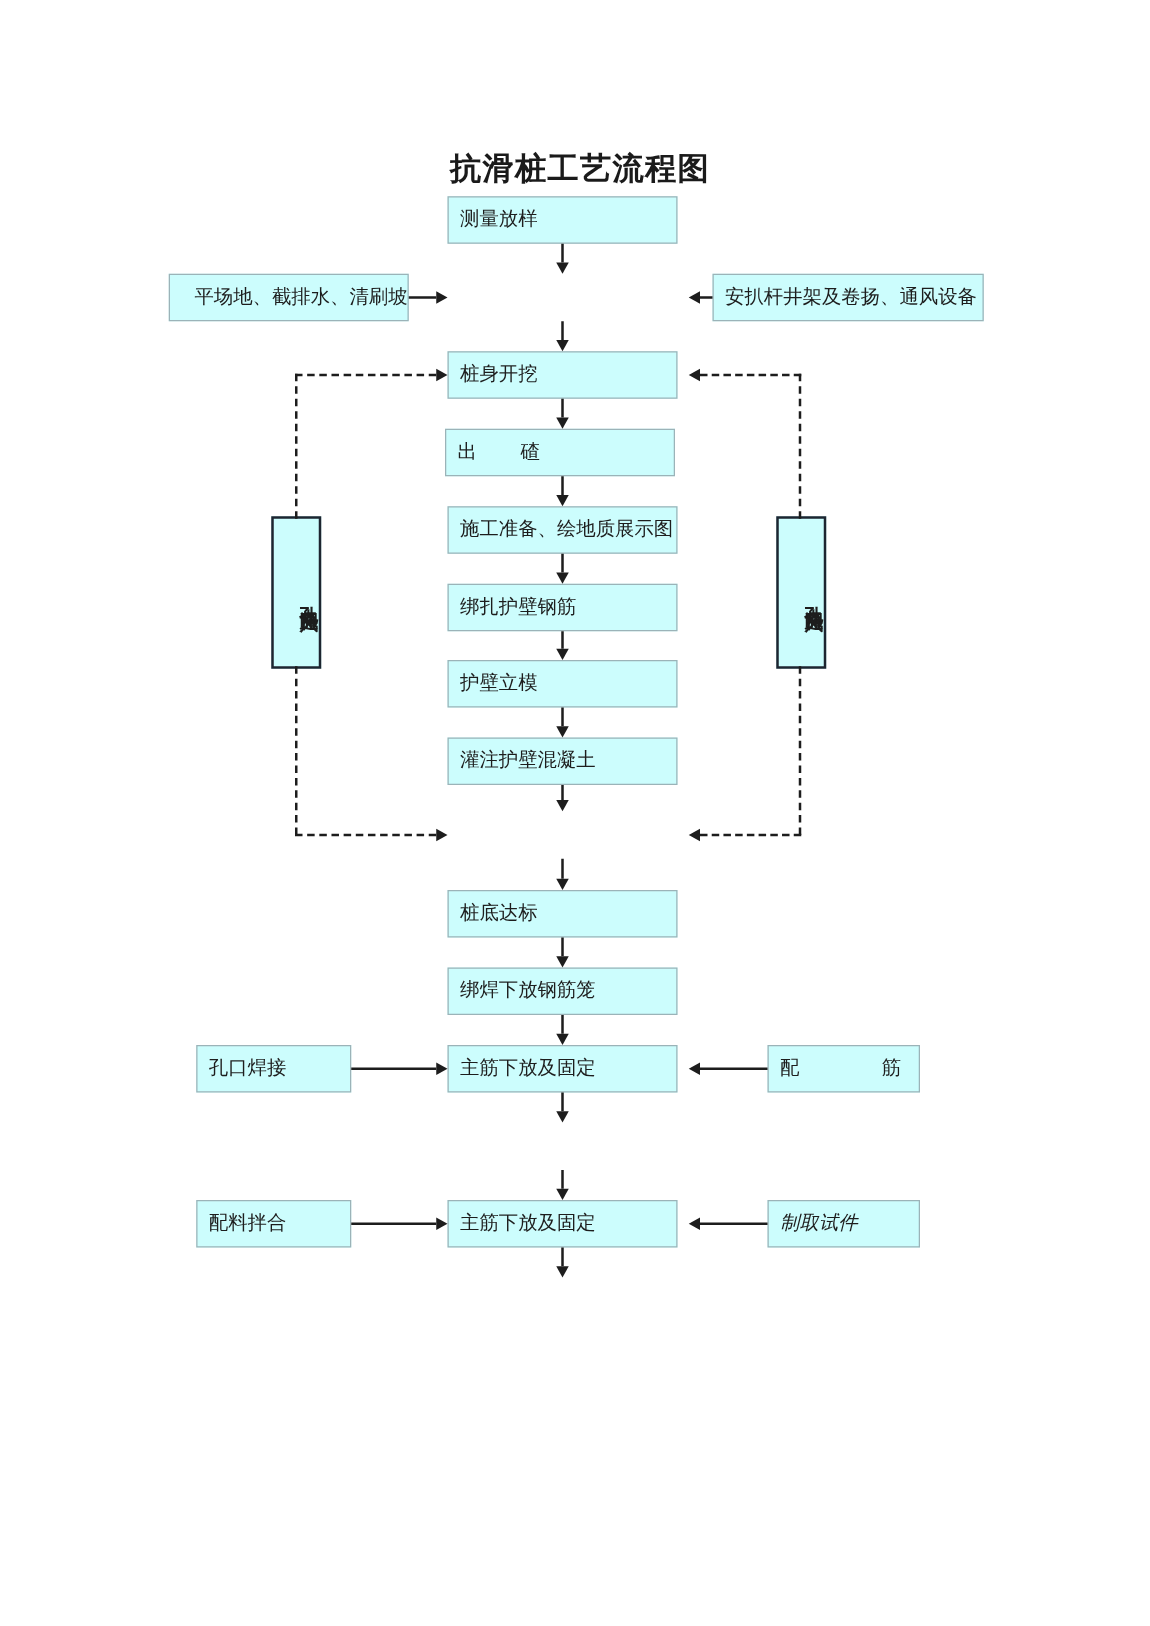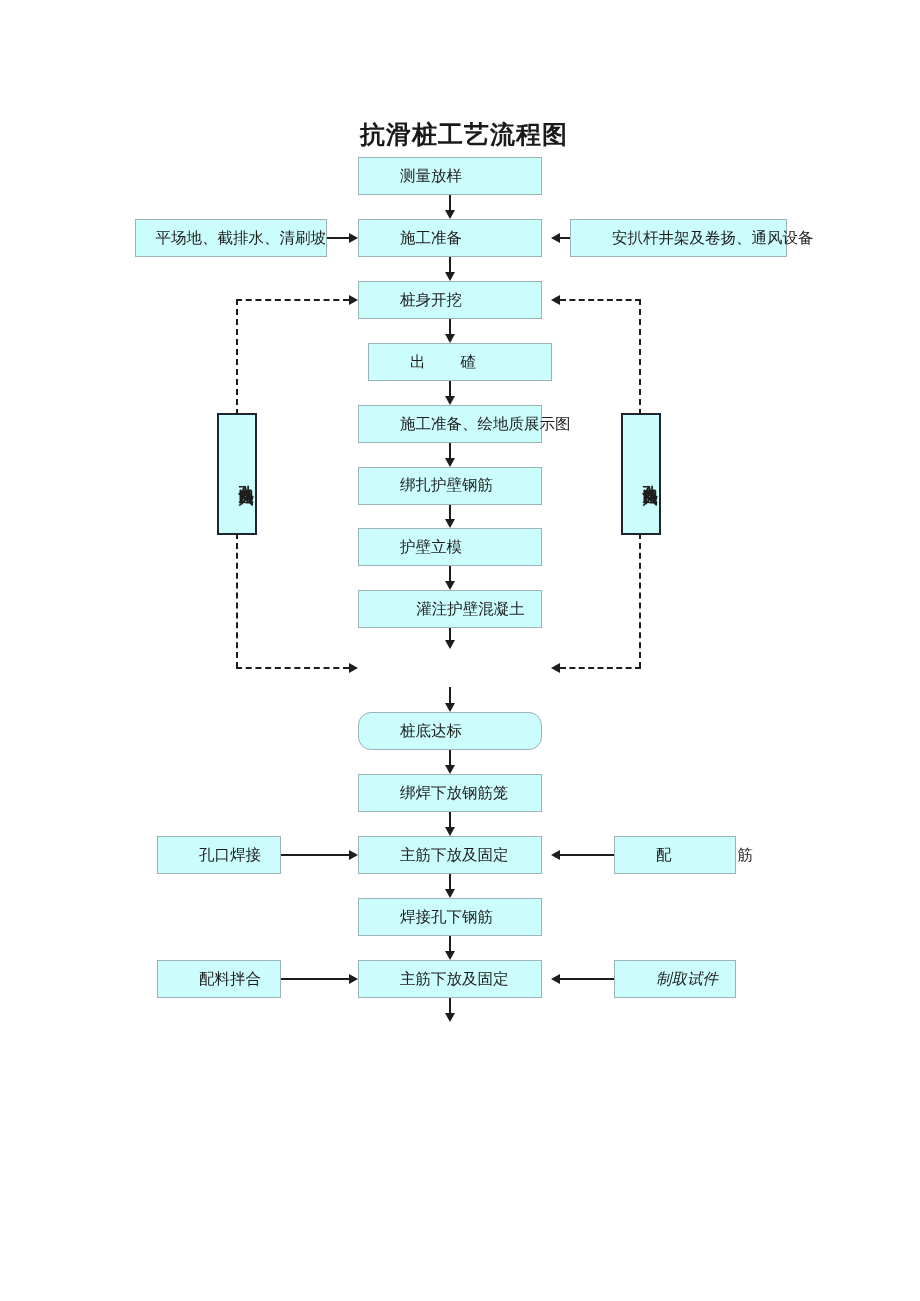--- a/index.html
+++ b/index.html
@@ -35,21 +35,20 @@
     border: 1px solid #9bb3b8;
     display: flex;
     align-items: center;
     color: #1d1d1d;
     font-size: 15.5px;
     line-height: 1.2;
   }
   .node .lbl {
     padding-left: 9px;
     white-space: pre;
-    margin-left: 32px;
   }
   .node.center .lbl {
     padding-left: 9px;
   }
   .node.vertical {
     border: 2px solid #1d2530;
     writing-mode: vertical-rl;
     text-orientation: upright;
     justify-content: center;
     align-items: flex-start;
@@ -111,64 +110,58 @@
 <body>
 
 <div id="page">
 
   <div class="title">抗滑桩工艺流程图</div>
 
   <div class="node center" style="left:358px; top:157px; width:184px; height:38px;">
     <span class="lbl">测量放样</span>
   </div>
 
-  <div class="node center" style="left:358px; top:219px; width:184px; height:38px;">
-    <span class="lbl">施工准备</span>
-  </div>
 
   <div class="node center" style="left:358px; top:281px; width:184px; height:38px;text-align:center;">
     <span class="lbl">桩身开挖</span>
   </div>
 
-  <div class="node center" style="left:368px; top:343px; width:184px; height:38px;">
+  <div class="node center" style="left:356px; top:343px; width:184px; height:38px;">
     <span class="lbl">出         碴</span>
   </div>
 
   <div class="node center" style="left:358px; top:405px; width:184px; height:38px;">
     <span class="lbl">施工准备、绘地质展示图</span>
   </div>
 
   <div class="node center" style="left:358px; top:467px; width:184px; height:38px;font-family:Liberation Mono, monospace;">
     <span class="lbl">绑扎护壁钢筋</span>
   </div>
 
   <div class="node center" style="left:358px; top:528px; width:184px; height:38px;">
     <span class="lbl">护壁立模</span>
   </div>
 
-  <div class="node center" style="left:358px; top:590px; width:184px; height:38px;justify-content:center;">
+  <div class="node center" style="left:358px; top:590px; width:184px; height:38px;">
     <span class="lbl">灌注护壁混凝土</span>
   </div>
 
 
-  <div class="node center" style="left:358px; top:712px; width:184px; height:38px;border-radius:13px;">
+  <div class="node center" style="left:358px; top:712px; width:184px; height:38px;">
     <span class="lbl">桩底达标</span>
   </div>
 
   <div class="node center" style="left:358px; top:774px; width:184px; height:38px;">
     <span class="lbl">绑焊下放钢筋笼</span>
   </div>
 
   <div class="node center" style="left:358px; top:836px; width:184px; height:38px;">
     <span class="lbl">主筋下放及固定</span>
   </div>
 
-  <div class="node center" style="left:358px; top:898px; width:184px; height:38px;">
-    <span class="lbl">焊接孔下钢筋</span>
-  </div>
 
   <div class="node center" style="left:358px; top:960px; width:184px; height:38px;">
     <span class="lbl">主筋下放及固定</span>
   </div>
 
 
   <div class="node" style="left:135px; top:219px; width:192px; height:38px;justify-content:flex-end;">
     <span class="lbl">平场地、截排水、清刷坡</span>
   </div>
 

